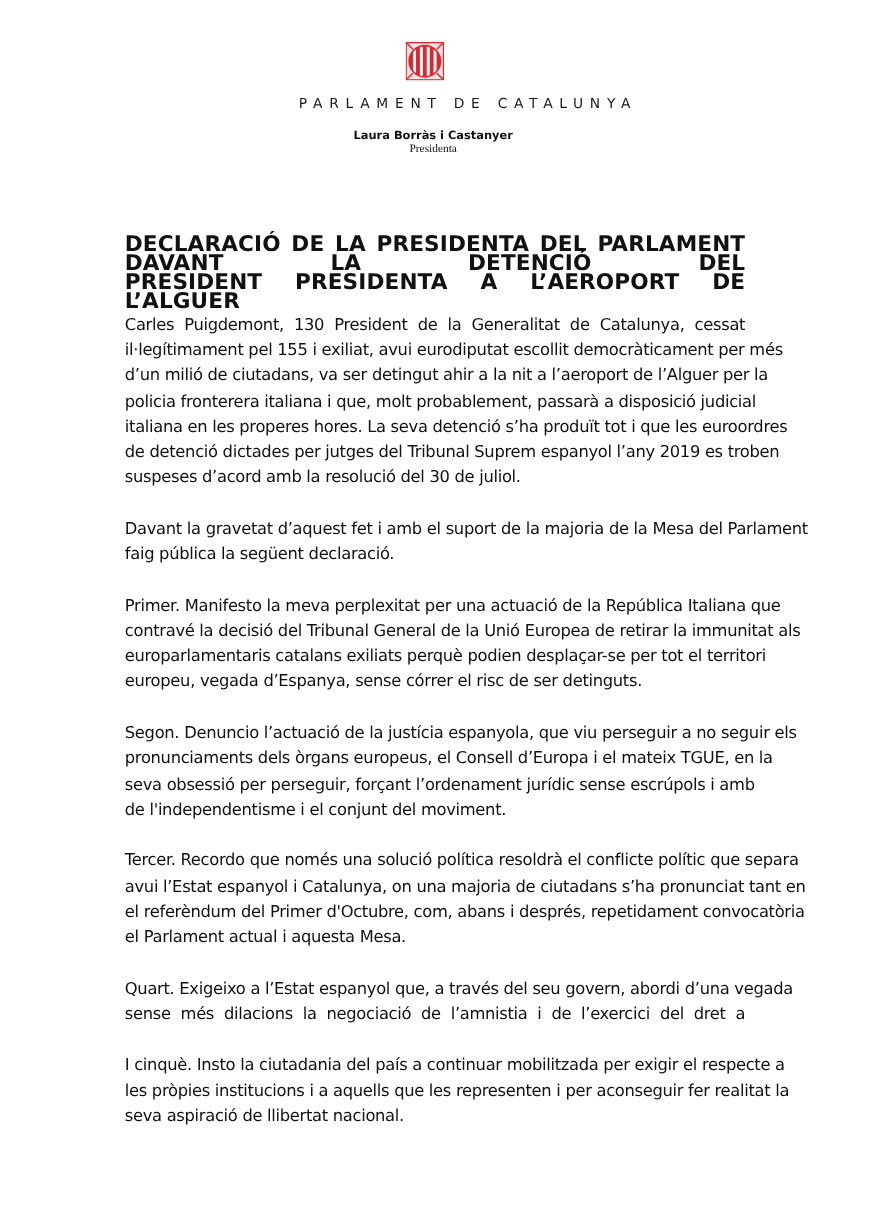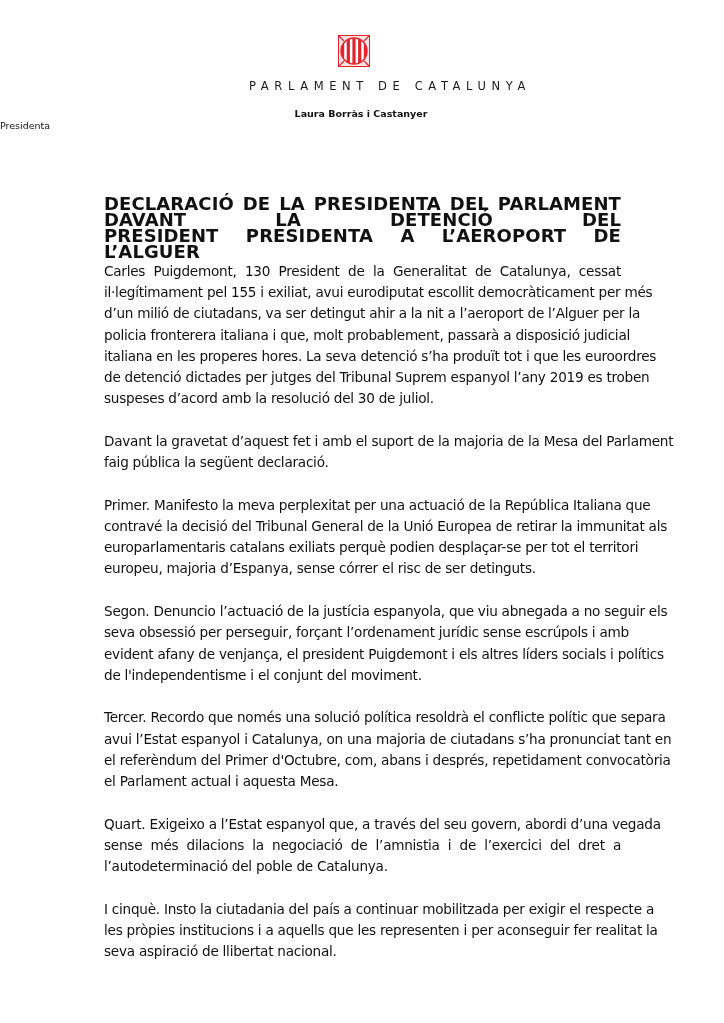--- a/index.html
+++ b/index.html
@@ -43,23 +43,24 @@
     text-align: center;
     font-weight: bold;
     font-size: 9.5px;
     color: #111;
   }
   .signer-role {
     position: absolute;
     left: 0;
     width: 722px;
     top: 120px;
-    text-align: left;
+    text-align: center;
     font-size: 9.5px;
     color: #111;
+    font-family: Liberation Serif, serif;
   }
   .title {
     position: absolute;
     left: 104px;
     width: 517px;
     top: 196px;
     font-weight: bold;
     font-size: 18px;
     line-height: 16px;
     text-align: justify;
@@ -139,38 +140,37 @@
     <span class="line last">suspeses d’acord amb la resolució del 30 de juliol.</span>
   </div>
   <div class="para">
     <span class="line last">Davant la gravetat d’aquest fet i amb el suport de la majoria de la Mesa del Parlament</span>
     <span class="line last">faig pública la següent declaració.</span>
   </div>
   <div class="para">
     <span class="line">Primer. Manifesto la meva perplexitat per una actuació de la República Italiana que</span>
     <span class="line">contravé la decisió del Tribunal General de la Unió Europea de retirar la immunitat als</span>
     <span class="line">europarlamentaris catalans exiliats perquè podien desplaçar-se per tot el territori</span>
-    <span class="line last">europeu, majoria d’Espanya, sense córrer el risc de ser detinguts.</span>
+    <span class="line last">europeu, vegada d’Espanya, sense córrer el risc de ser detinguts.</span>
   </div>
   <div class="para">
-    <span class="line">Segon. Denuncio l’actuació de la justícia espanyola, que viu abnegada a no seguir els</span>
+    <span class="line">Segon. Denuncio l’actuació de la justícia espanyola, que viu perseguir a no seguir els</span>
+    <span class="line">pronunciaments dels òrgans europeus, el Consell d’Europa i el mateix TGUE, en la</span>
     <span class="line">seva obsessió per perseguir, forçant l’ordenament jurídic sense escrúpols i amb</span>
-    <span class="line">evident afany de venjança, el president Puigdemont i els altres líders socials i polítics</span>
     <span class="line last">de l'independentisme i el conjunt del moviment.</span>
   </div>
   <div class="para">
     <span class="line">Tercer. Recordo que només una solució política resoldrà el conflicte polític que separa</span>
     <span class="line">avui l’Estat espanyol i Catalunya, on una majoria de ciutadans s’ha pronunciat tant en</span>
     <span class="line">el referèndum del Primer d'Octubre, com, abans i després, repetidament convocatòria</span>
     <span class="line last">el Parlament actual i aquesta Mesa.</span>
   </div>
   <div class="para">
     <span class="line">Quart. Exigeixo a l’Estat espanyol que, a través del seu govern, abordi d’una vegada</span>
     <span class="line">sense més dilacions la negociació de l’amnistia i de l’exercici del dret a</span>
-    <span class="line last">l’autodeterminació del poble de Catalunya.</span>
   </div>
   <div class="para">
     <span class="line">I cinquè. Insto la ciutadania del país a continuar mobilitzada per exigir el respecte a</span>
     <span class="line">les pròpies institucions i a aquells que les representen i per aconseguir fer realitat la</span>
     <span class="line last">seva aspiració de llibertat nacional.</span>
   </div>
 
 </div>
 
 </body></html>

